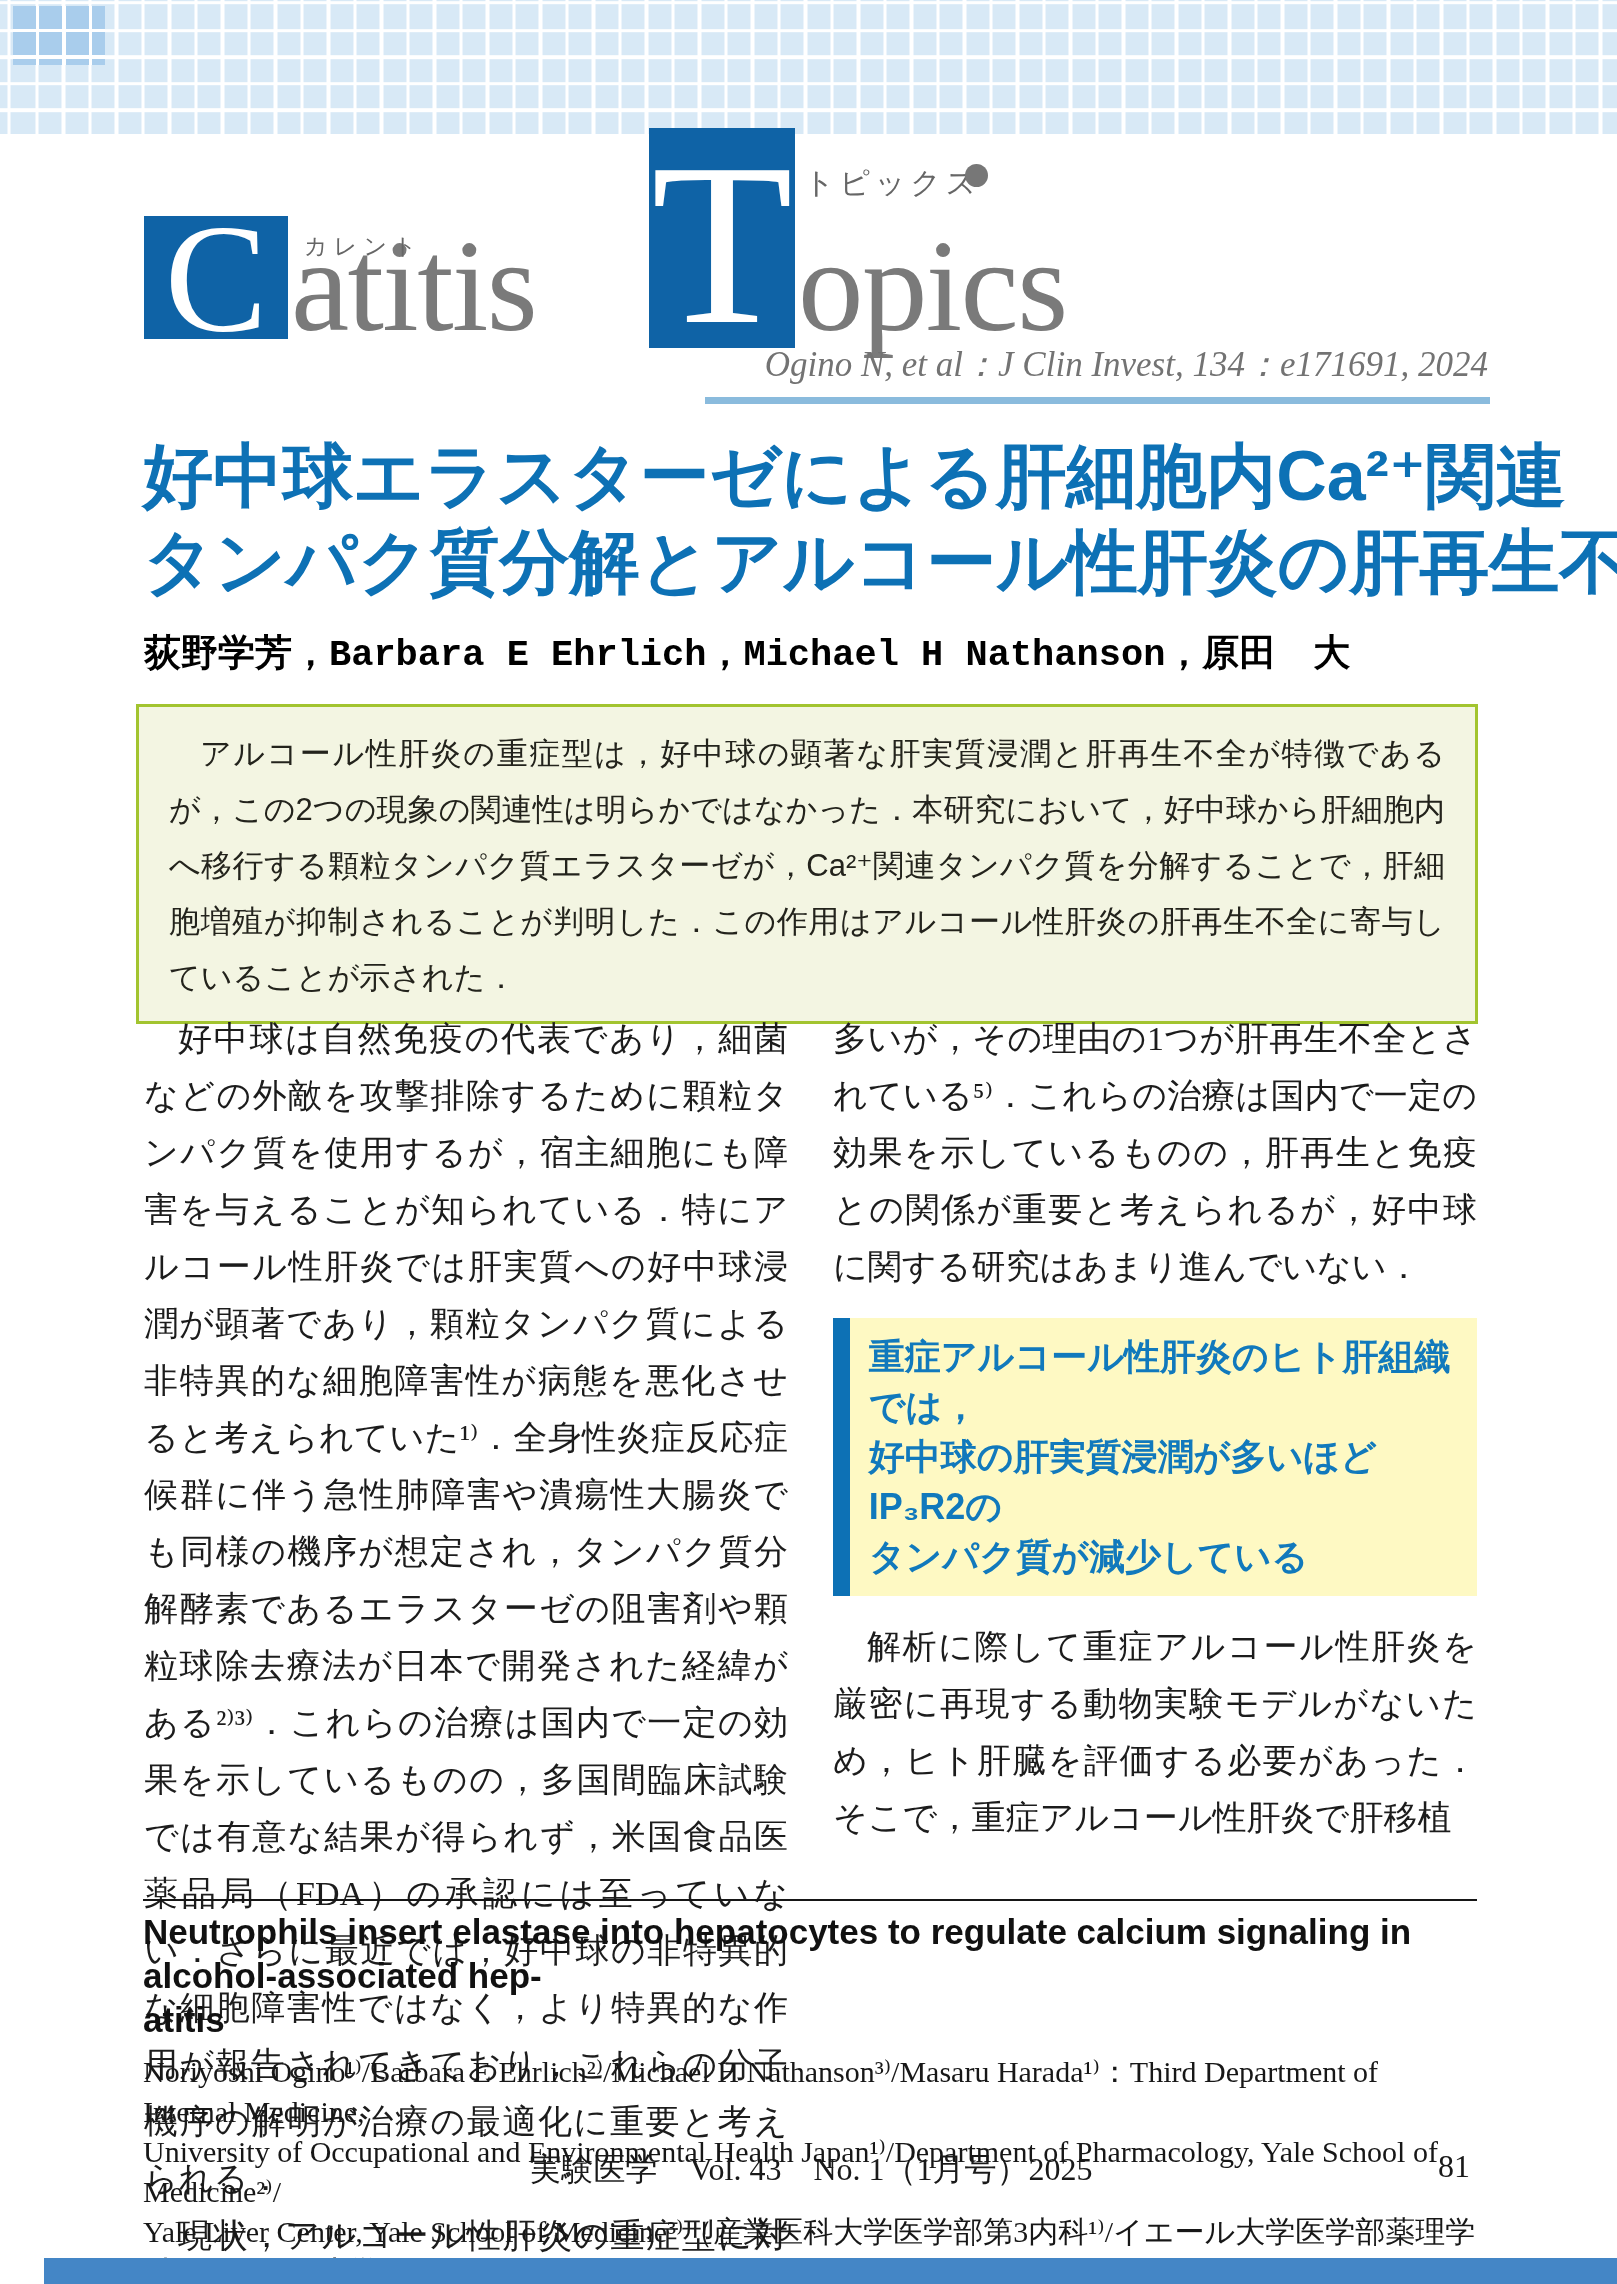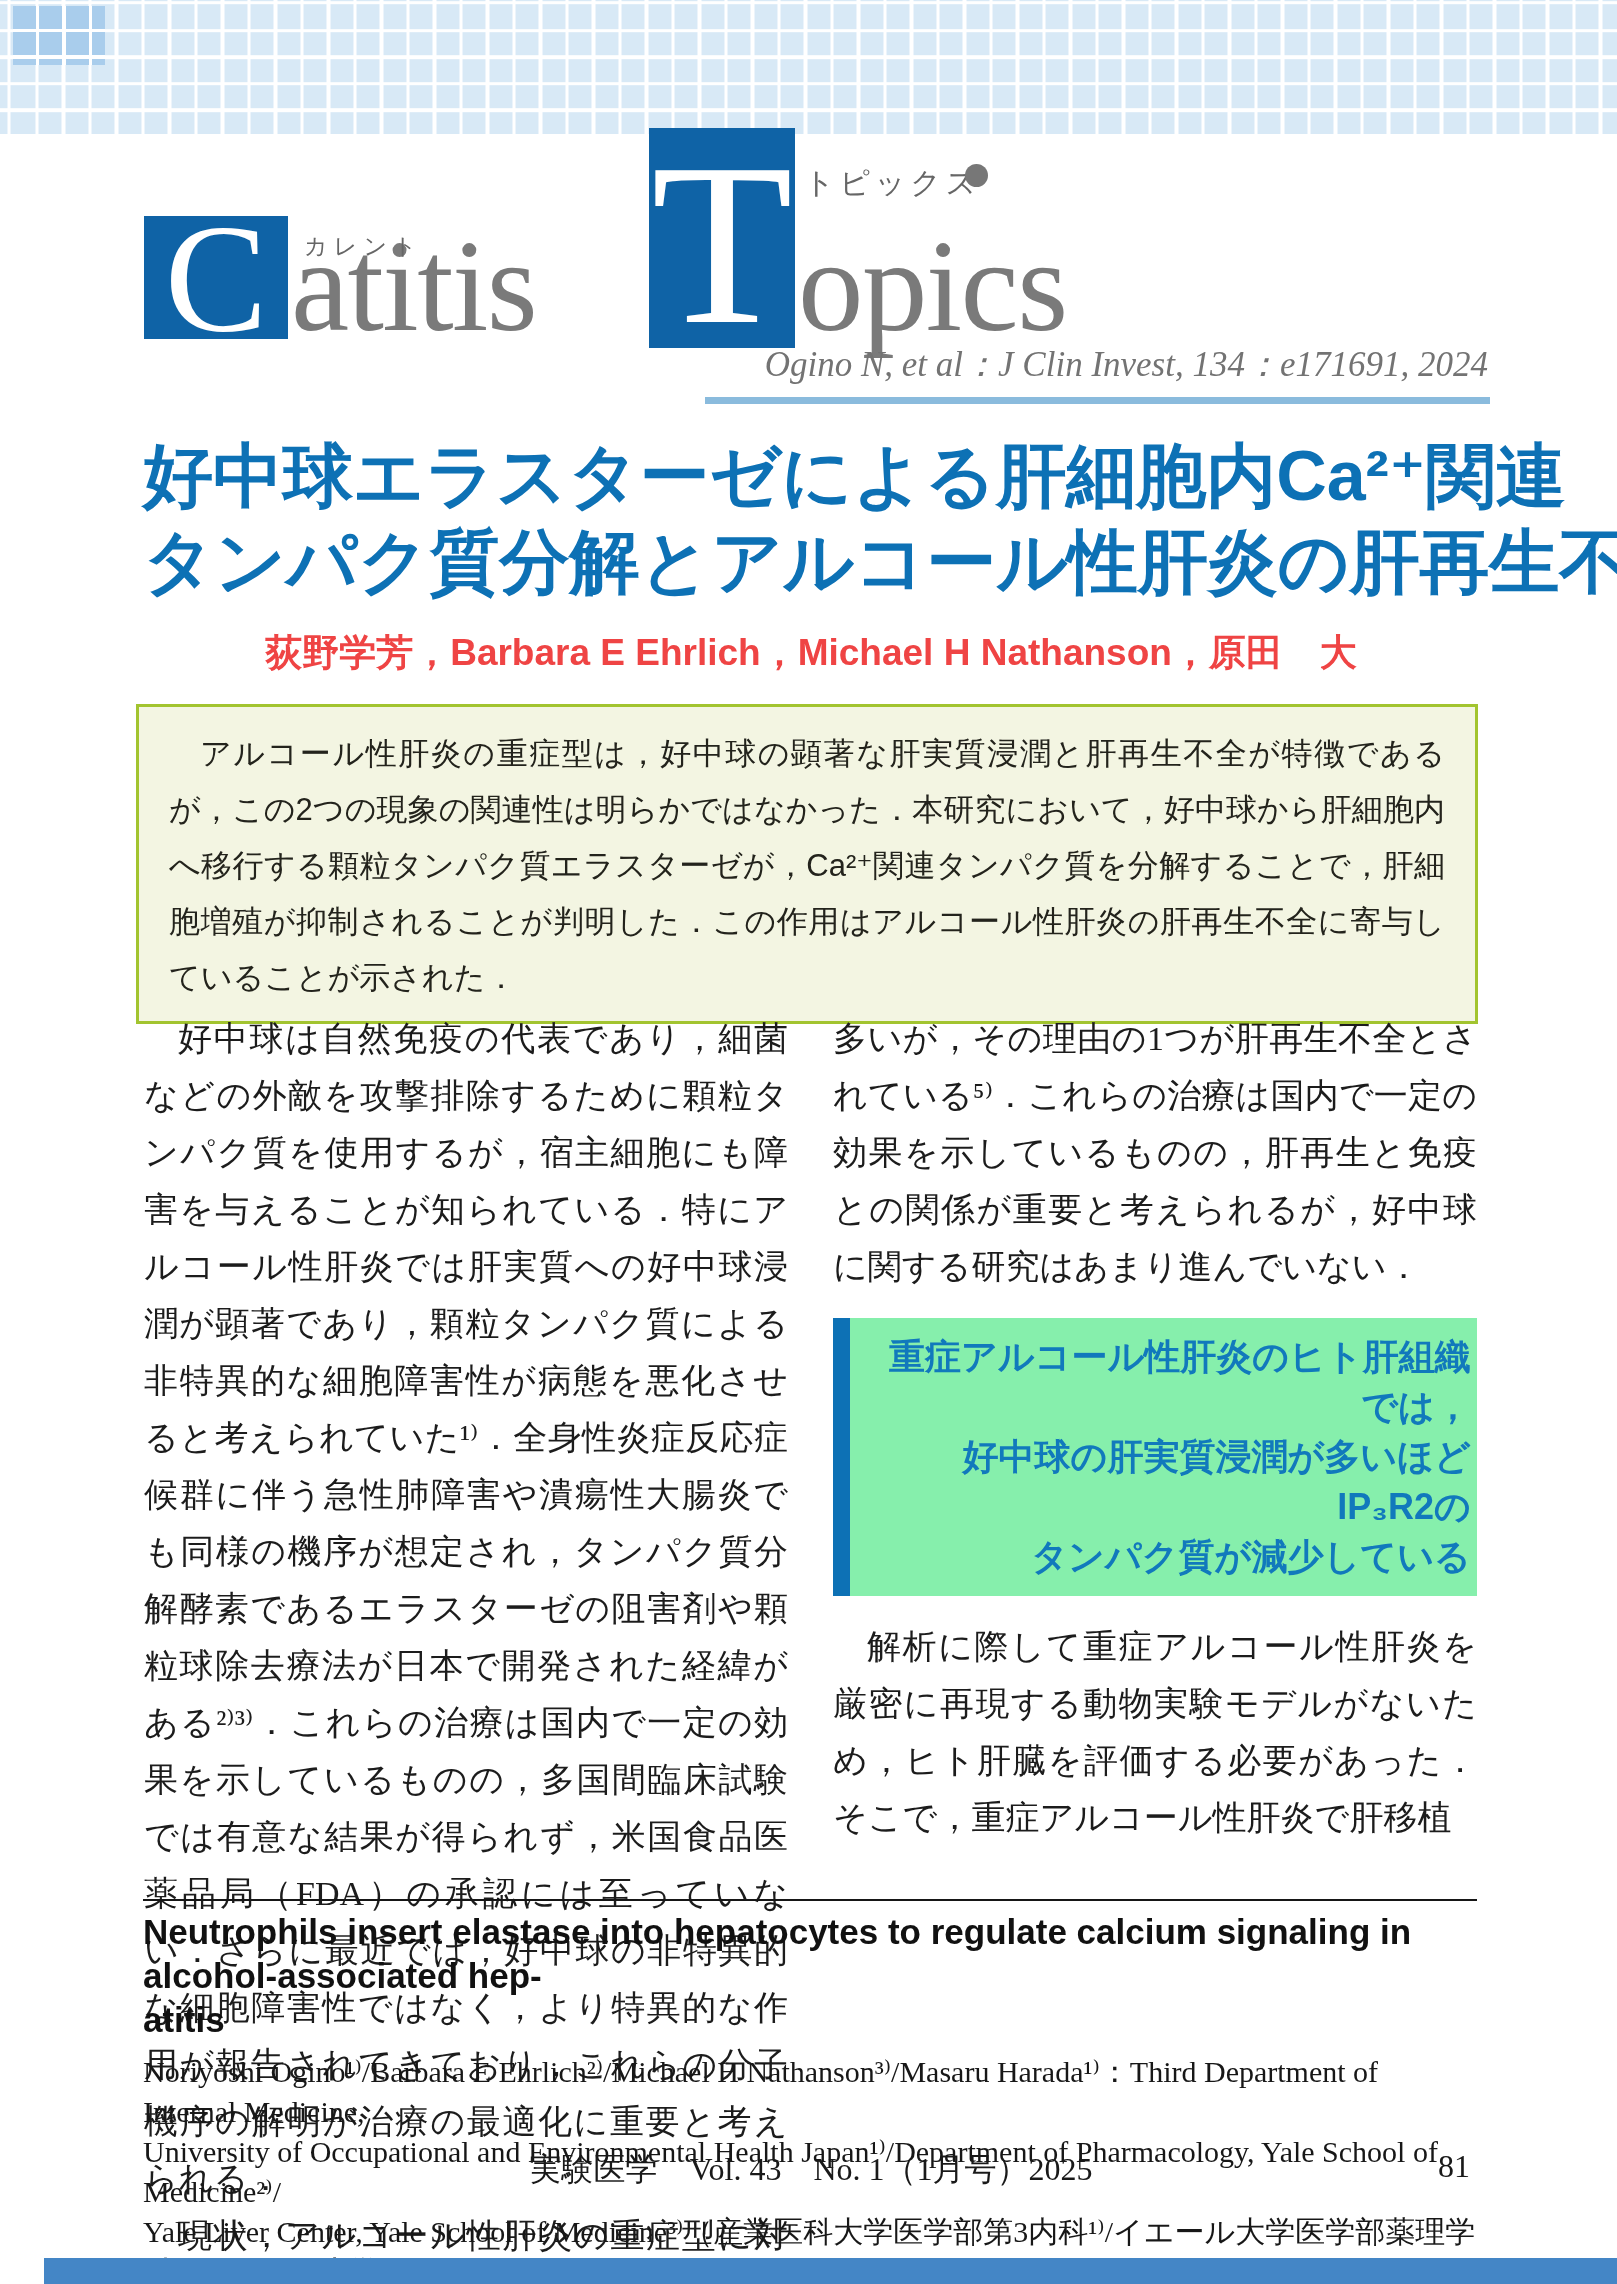--- a/index.html
+++ b/index.html
@@ -32,41 +32,41 @@
   #topics-dot{position:absolute;left:965px;top:164px;width:23.4px;height:23.4px;border-radius:50%;background:#777777;}
 
   
   #citation{position:absolute;left:144px;top:344px;width:1344px;text-align:right;
             font-style:italic;font-size:35px;line-height:1.2;color:#737373;}
   #citation-rule{position:absolute;left:705px;top:397px;width:785px;height:7px;background:#8abbdd;}
 
   
   #title{position:absolute;left:143px;top:433px;font-family:"Liberation Sans","DejaVu Sans",sans-serif;
          font-weight:bold;color:#0d71b5;font-size:70px;line-height:86px;white-space:nowrap;}
-  #authors{position:absolute;left:144px;top:628px;width:1334px;text-align:center;
-           font-family:Liberation Sans, sans-serif;font-weight:bold;font-size:37px;color:#ef4444;}
+  #authors{position:absolute;left:144px;top:628px;width:1334px;text-align:left;
+           font-family:Liberation Mono, monospace;font-weight:bold;font-size:37px;color:#000000;}
 
   
   #abstract{position:absolute;left:136px;top:704px;width:1342px;min-height:235px;box-sizing:border-box;
             border:3.1px solid #a2c42f;background:#f3f5e2;padding:18.7px 30px 15.6px 30px;
             font-family:"Liberation Sans","DejaVu Sans",sans-serif;font-size:31px;line-height:56px;
             text-align:justify;text-indent:1em;color:#23231c;}
 
   
   .col{position:absolute;top:1010px;width:644px;font-size:34px;line-height:57px;
        text-align:justify;color:#1c1c1c;}
   #col-left{left:144px;}
   #col-right{left:833px;}
   .col p{margin:0;text-indent:1em;}
   .col p.noindent{text-indent:0;}
 
   
-  #subhead{margin:23.4px 0 22px 0;background:#86efac;border-left:17px solid #0d71b5;
+  #subhead{margin:23.4px 0 22px 0;background:#fef9c3;border-left:17px solid #0d71b5;
            padding:14px 6.2px 14px 18.7px;font-family:"Liberation Sans","DejaVu Sans",sans-serif;
-           font-weight:bold;color:#1179bc;font-size:36px;line-height:50px;text-align:right;text-indent:0;}
+           font-weight:bold;color:#1179bc;font-size:36px;line-height:50px;text-align:left;text-indent:0;}
 
   
   #footnote{position:absolute;left:143px;top:1899px;width:1334px;border-top:2.3px solid #161616;padding-top:9.4px;}
   .fn-title{font-family:"Liberation Sans","DejaVu Sans",sans-serif;font-weight:bold;
             font-size:35px;line-height:44px;color:#111111;}
   .fn-affil{margin-top:9.4px;font-size:30px;line-height:40px;color:#171717;}
 
   
   #footer-line{position:absolute;left:144px;top:2148px;width:1334px;text-align:center;font-size:32px;color:#191919;}
   #page-num{position:absolute;right:148px;top:2148px;font-size:32px;color:#191919;}

